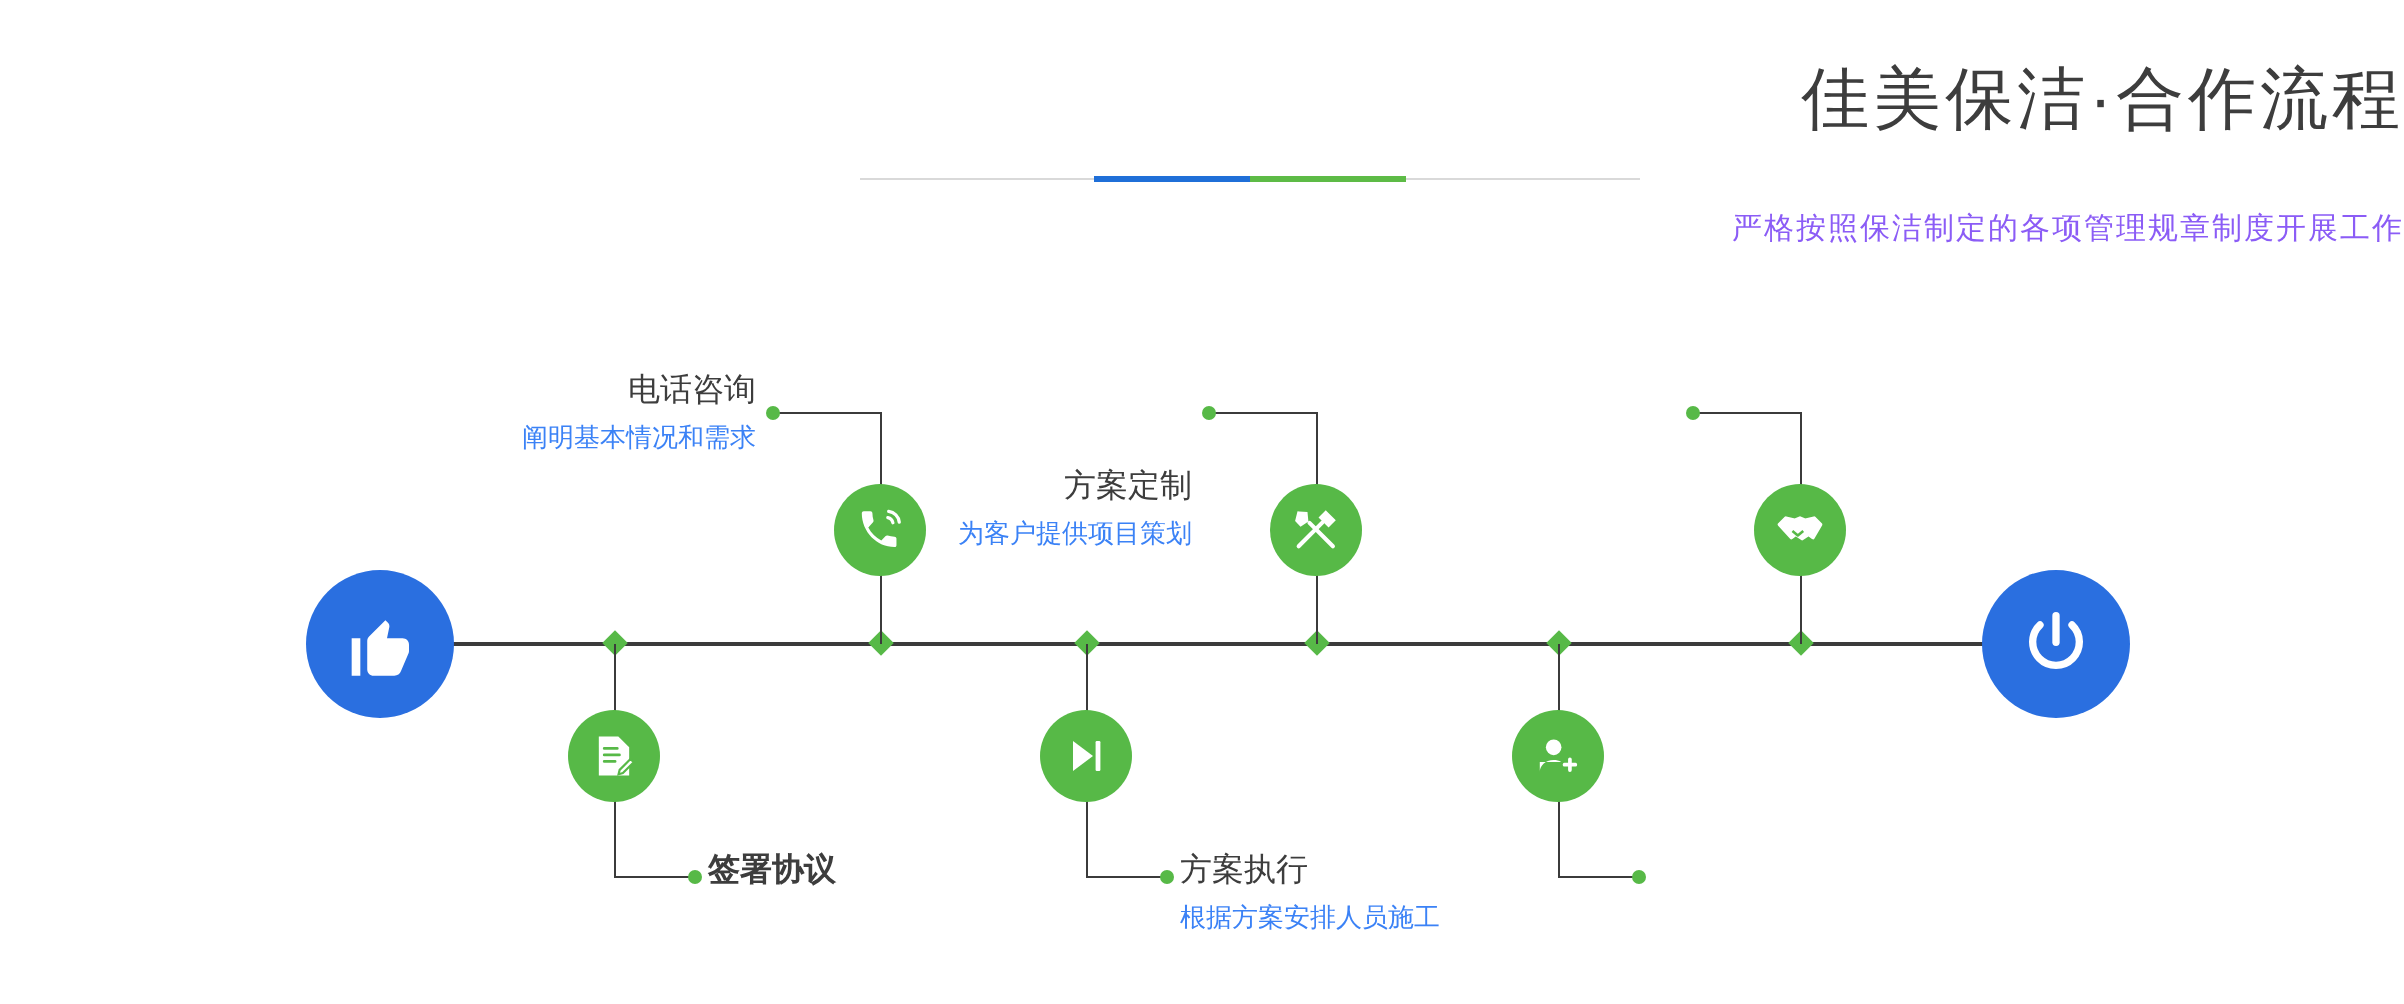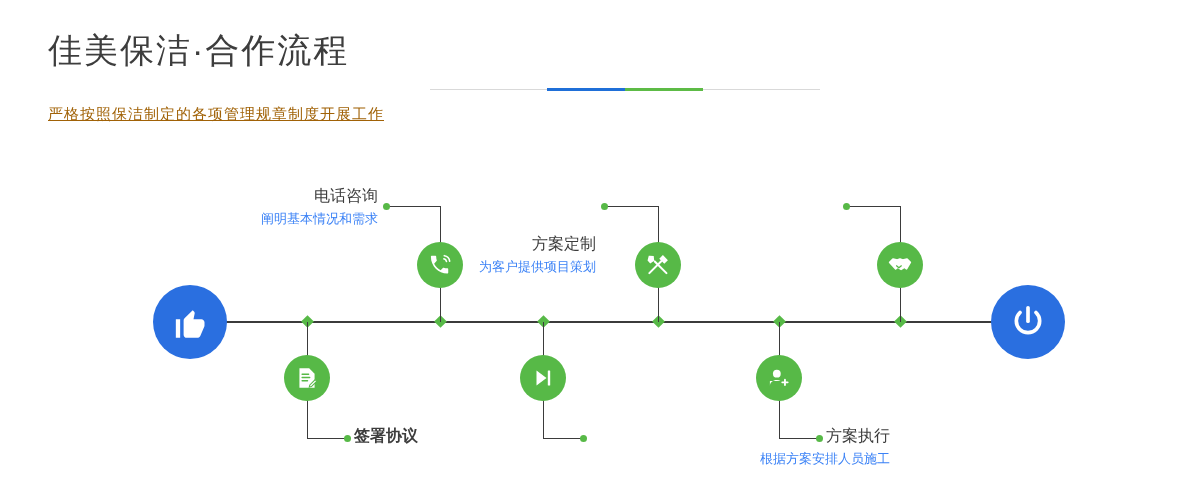--- a/index.html
+++ b/index.html
@@ -8,21 +8,21 @@
     background:#ffffff;
     font-family:"Liberation Sans","DejaVu Sans",sans-serif;
     color:#333;
     overflow:hidden;
     position:relative;
   }
   
   .header{
     position:absolute;
     left:0;right:0;top:26px;
-    text-align:left;
+    text-align:right;
     padding-left:48px;
   }
   .title{
     font-size:34px;
     letter-spacing:2px;
     color:#3d3d3d;
     font-weight:normal;
     margin:0;
     line-height:48px;
   }
@@ -37,23 +37,22 @@
     background:#d9d9d9;
   }
   .rule-seg{
     position:absolute;top:0;height:3px;
   }
   .rule-blue{left:117px;width:78px;background:#1f6fd8;}
   .rule-green{left:195px;width:78px;background:#5dbb46;}
   .subtitle{
     margin:14px 0 0 0;
     font-size:15px;
-    color:#a16207;
+    color:#8b5cf6;
     letter-spacing:1px;
-    text-decoration:underline;
   }
   
   .diagram{
     position:absolute;
     left:0;top:0;width:1202px;height:502px;
   }
   .axis{
     position:absolute;
     left:190px;top:321px;
     width:826px;height:2px;
@@ -211,21 +210,21 @@
   <div class="hline" style="left:543px;top:438px;width:40px;"></div>
   <div class="dot" style="left:580px;top:435px;"></div>
   <div class="stepcircle" style="left:520px;top:355px;">
     <span>
       <svg width="24" height="24" viewBox="0 0 24 24" fill="#ffffff">
         <path d="M5.5 4.5l10 7.5-10 7.5z"></path>
         <rect x="16.8" y="4.5" width="2.4" height="15" rx="0.6"></rect>
       </svg>
     </span>
   </div>
-  <div class="lbl left-al" style="left:590px;top:425px;width:300px;text-align:right;">
+  <div class="lbl left-al" style="left:590px;top:425px;width:300px;">
     <div class="lbl-title">方案执行</div>
     <div class="lbl-desc">根据方案安排人员施工</div>
   </div>
 
   <div class="vline" style="left:900px;top:206px;height:116px;"></div>
   <div class="hline" style="left:846px;top:206px;width:55px;"></div>
   <div class="dot" style="left:843px;top:203px;"></div>
   <div class="stepcircle" style="left:877px;top:242px;">
     <span>
       <svg width="26" height="26" viewBox="0 0 24 24" fill="none" stroke="#ffffff" stroke-width="1.6" stroke-linejoin="round">

